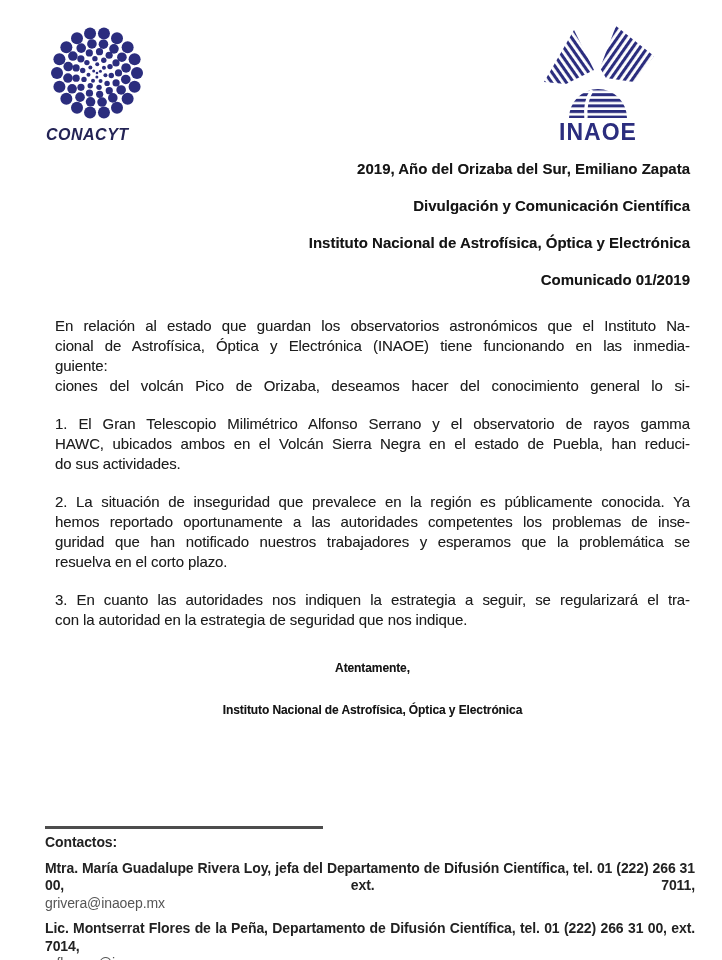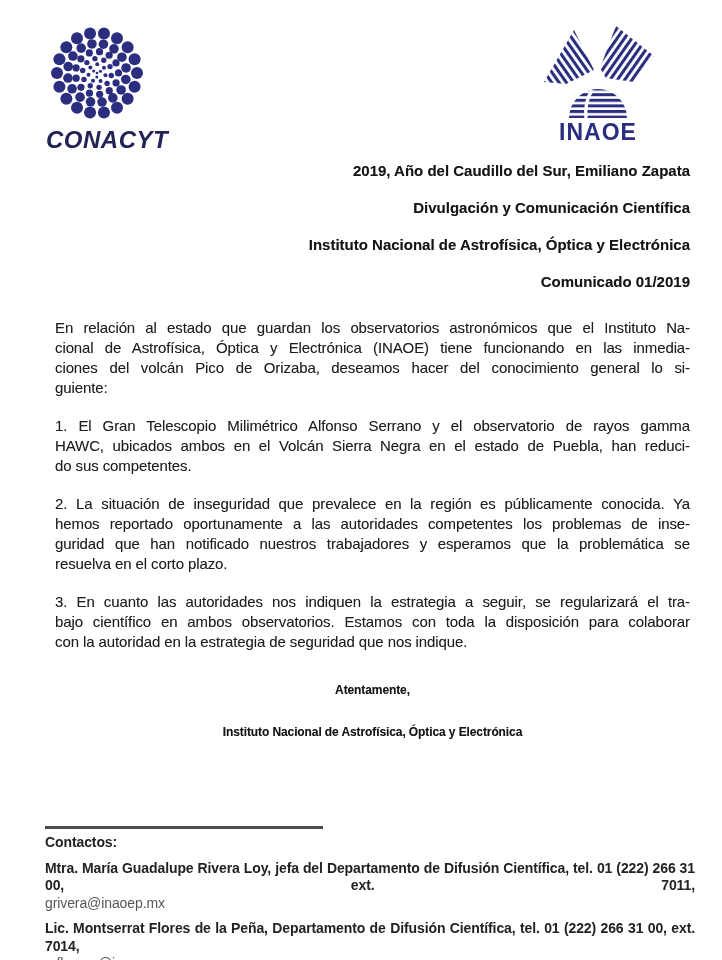--- a/index.html
+++ b/index.html
@@ -14,21 +14,21 @@
     box-sizing:border-box;
   }
   
   .logo-row{
     display:flex;justify-content:space-between;align-items:flex-start;
     padding:26px 62px 0 50px;
   }
   .conacyt-block{width:110px;text-align:left;}
   .conacyt-word{
     margin-top:2px;margin-left:-4px;
-    font-size:24px;font-weight:700;font-style:italic;
+    font-size:16px;font-weight:700;font-style:italic;
     letter-spacing:.5px;color:#232355;
   }
   .inaoe-block{width:124px;text-align:center;}
   
   .letterhead{
     margin-top:8px;
     padding-right:32px;
     text-align:right;
   }
   .letterhead .hline{
@@ -169,47 +169,46 @@
         <polygon points="64,42 80,0 118,30 98,56 70,52" fill="url(#hR)"></polygon>
 
         <path d="M33,92 a29,29 0 0 1 58 0 z" fill="url(#hH)"></path>
         <path d="M56,64 C51,72 49,82 50,92" stroke="#ffffff" stroke-width="3.4" fill="none"></path>
         <text x="62" y="114" text-anchor="middle" font-size="23" font-weight="700" fill="#2b2d7e" font-family="Liberation Sans, DejaVu Sans, sans-serif" letter-spacing="1">INAOE</text>
       </svg>
     </div>
   </div>
 
   <div class="letterhead">
-    <div class="hline">2019, Año del Caudillo del Sur, Emiliano Zapata</div>
+    <div class="hline">2019, Año del Orizaba del Sur, Emiliano Zapata</div>
     <div class="hline">Divulgación y Comunicación Científica</div>
     <div class="hline">Instituto Nacional de Astrofísica, Óptica y Electrónica</div>
     <div class="hline">Comunicado 01/2019</div>
   </div>
 
   <div class="body-block">
     <p class="para">
       <span class="ln jl">En relación al estado que guardan los observatorios astronómicos que el Instituto Na-</span>
       <span class="ln jl">cional de Astrofísica, Óptica y Electrónica (INAOE) tiene funcionando en las inmedia-</span>
+      <span class="ln">guiente:</span>
       <span class="ln jl">ciones del volcán Pico de Orizaba, deseamos hacer del conocimiento general lo si-</span>
-      <span class="ln">guiente:</span>
     </p>
     <p class="para">
       <span class="ln jl">1. El Gran Telescopio Milimétrico Alfonso Serrano y el observatorio de rayos gamma</span>
       <span class="ln jl">HAWC, ubicados ambos en el Volcán Sierra Negra en el estado de Puebla, han reduci-</span>
-      <span class="ln">do sus competentes.</span>
+      <span class="ln">do sus actividades.</span>
     </p>
     <p class="para">
       <span class="ln jl">2. La situación de inseguridad que prevalece en la región es públicamente conocida. Ya</span>
       <span class="ln jl">hemos reportado oportunamente a las autoridades competentes los problemas de inse-</span>
       <span class="ln jl">guridad que han notificado nuestros trabajadores y esperamos que la problemática se</span>
       <span class="ln">resuelva en el corto plazo.</span>
     </p>
     <p class="para">
       <span class="ln jl">3. En cuanto las autoridades nos indiquen la estrategia a seguir, se regularizará el tra-</span>
-      <span class="ln jl">bajo científico en ambos observatorios. Estamos con toda la disposición para colaborar</span>
       <span class="ln">con la autoridad en la estrategia de seguridad que nos indique.</span>
     </p>
 
     <div class="closing">Atentamente,</div>
     <div class="signature">Instituto Nacional de Astrofísica, Óptica y Electrónica</div>
   </div>
 
   <div class="footer">
     <div class="footer-rule"></div>
     <div class="contacts-title">Contactos:</div>

